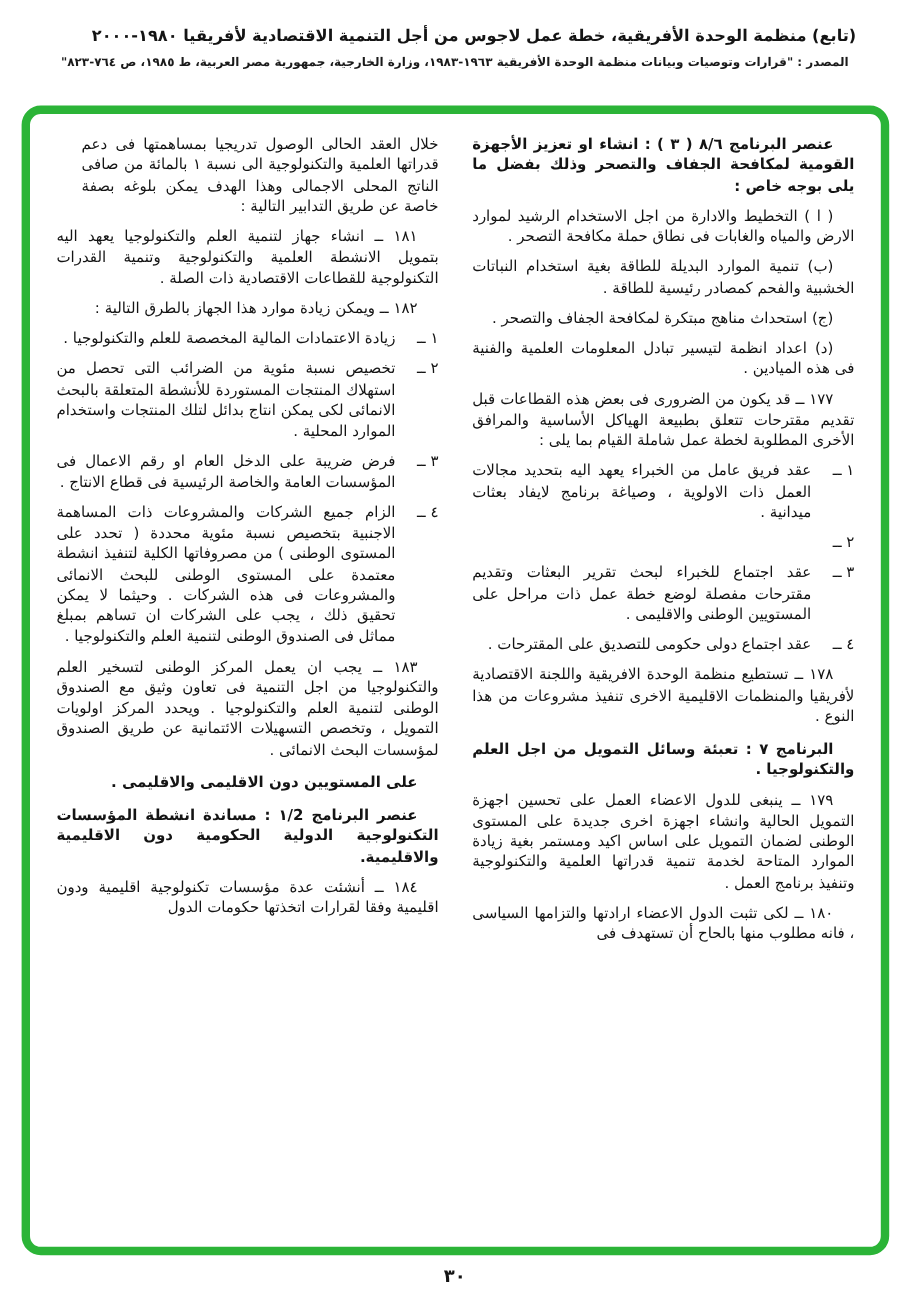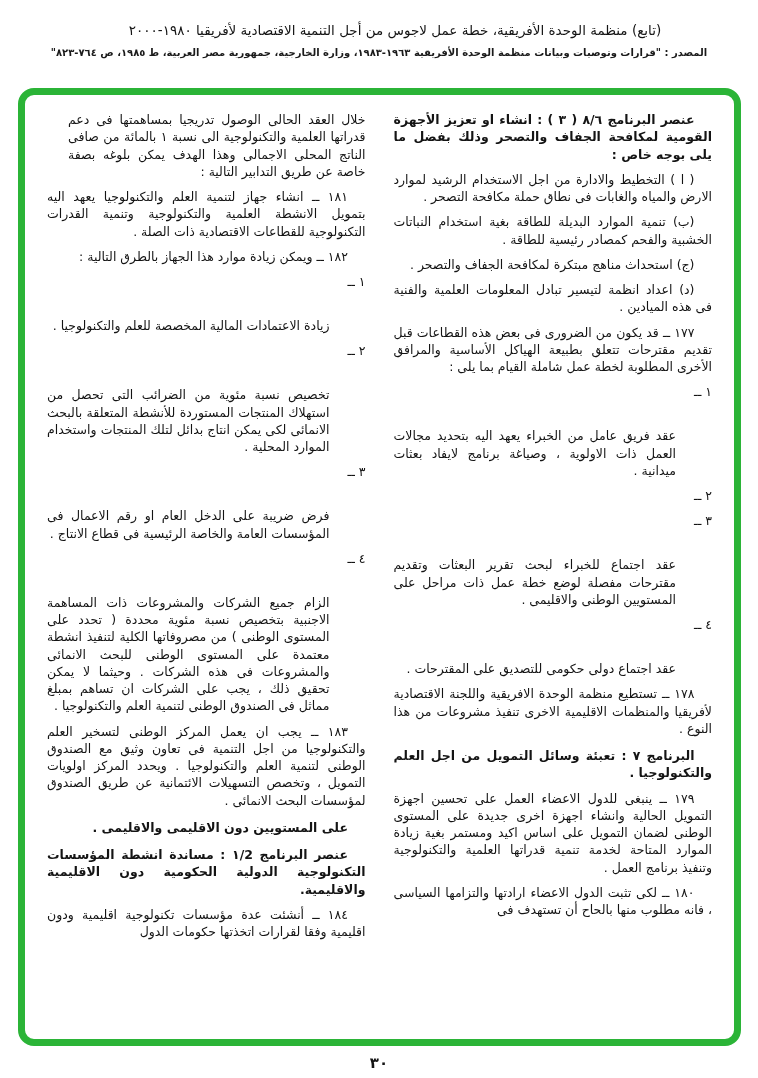--- a/index.html
+++ b/index.html
@@ -7,21 +7,21 @@
     width:758px; height:1078px;
     background:#ffffff;
     font-family:"DejaVu Sans", sans-serif;
     color:#141414;
     direction:rtl;
     position:relative;
     overflow:hidden;
   }
   .header { text-align:center; padding-top:22px; }
   .title {
-    font-size:13.5px; font-weight:normal; white-space:nowrap;
+    font-size:13.5px; font-weight:bold; white-space:nowrap;
     letter-spacing:0; line-height:1.3;padding-left:32px;
   }
   .source {
     font-size:10px; font-weight:bold; white-space:nowrap;
     margin-top:7px; color:#1a1a1a;
   }
   .frame {
     position:absolute; left:18px; top:88px;
     width:723px; height:958px;
     box-sizing:border-box;
@@ -35,21 +35,21 @@
   .heading {
     font-weight:bold; text-indent:1.4em; text-align:justify;
     margin:10px 0 8px 0;
   }
   .heading.first { margin-top:0; }
   .heading.center-line { text-indent:1.4em; }
   .para { margin:0 0 8px 0; text-indent:1.4em; text-align:justify; }
   .para.flush { text-indent:0;margin-left:21px; }
   .li { display:flex; margin:0 0 8px 0; }
   .li .num { flex:0 0 36px; white-space:nowrap; }
-  .li .txt { flex:1 1 auto; text-align:justify;margin-top:44px; }
+  .li .txt { flex:1 1 auto; text-align:justify; }
   .pageno {
     position:absolute; left:0; right:0; bottom:6px;
     text-align:center; font-weight:bold; font-size:15px;
   }
 </style>
 </head>
 <body>
 
 <div class="header">
   <div class="title">(تابع) منظمة الوحدة الأفريقية، خطة عمل لاجوس من أجل التنمية الاقتصادية لأفريقيا ١٩٨٠-٢٠٠٠</div>

